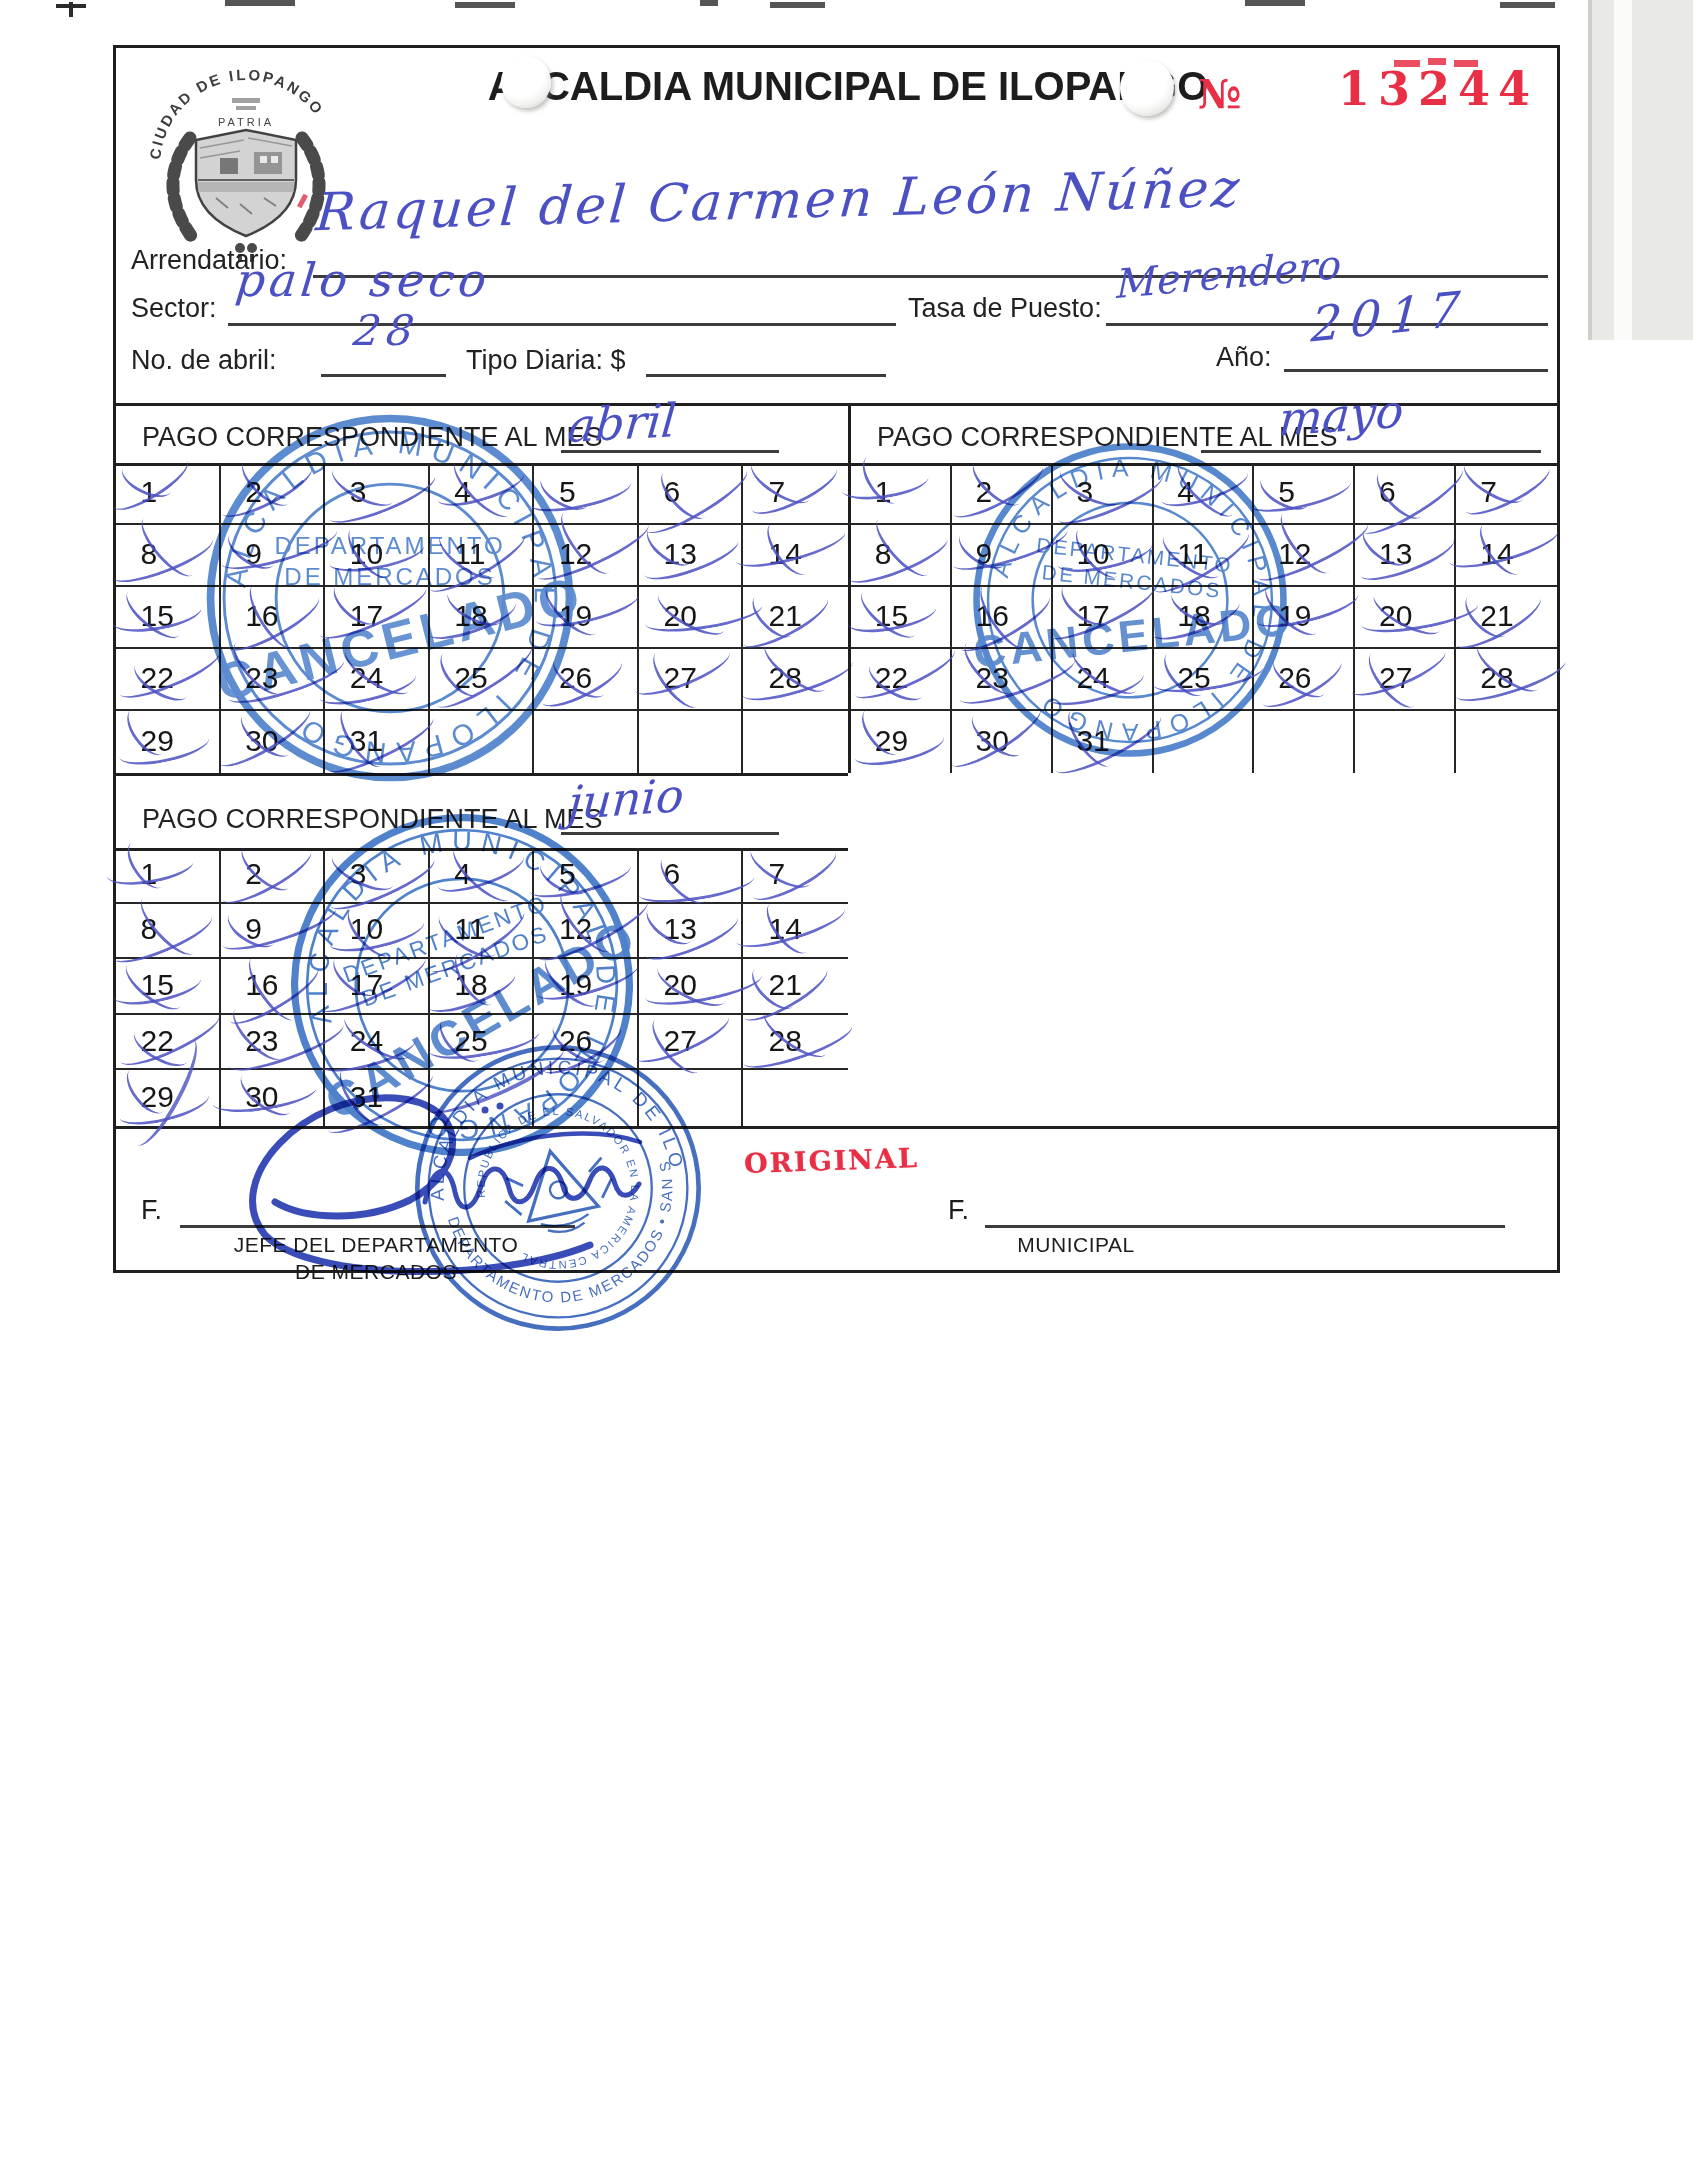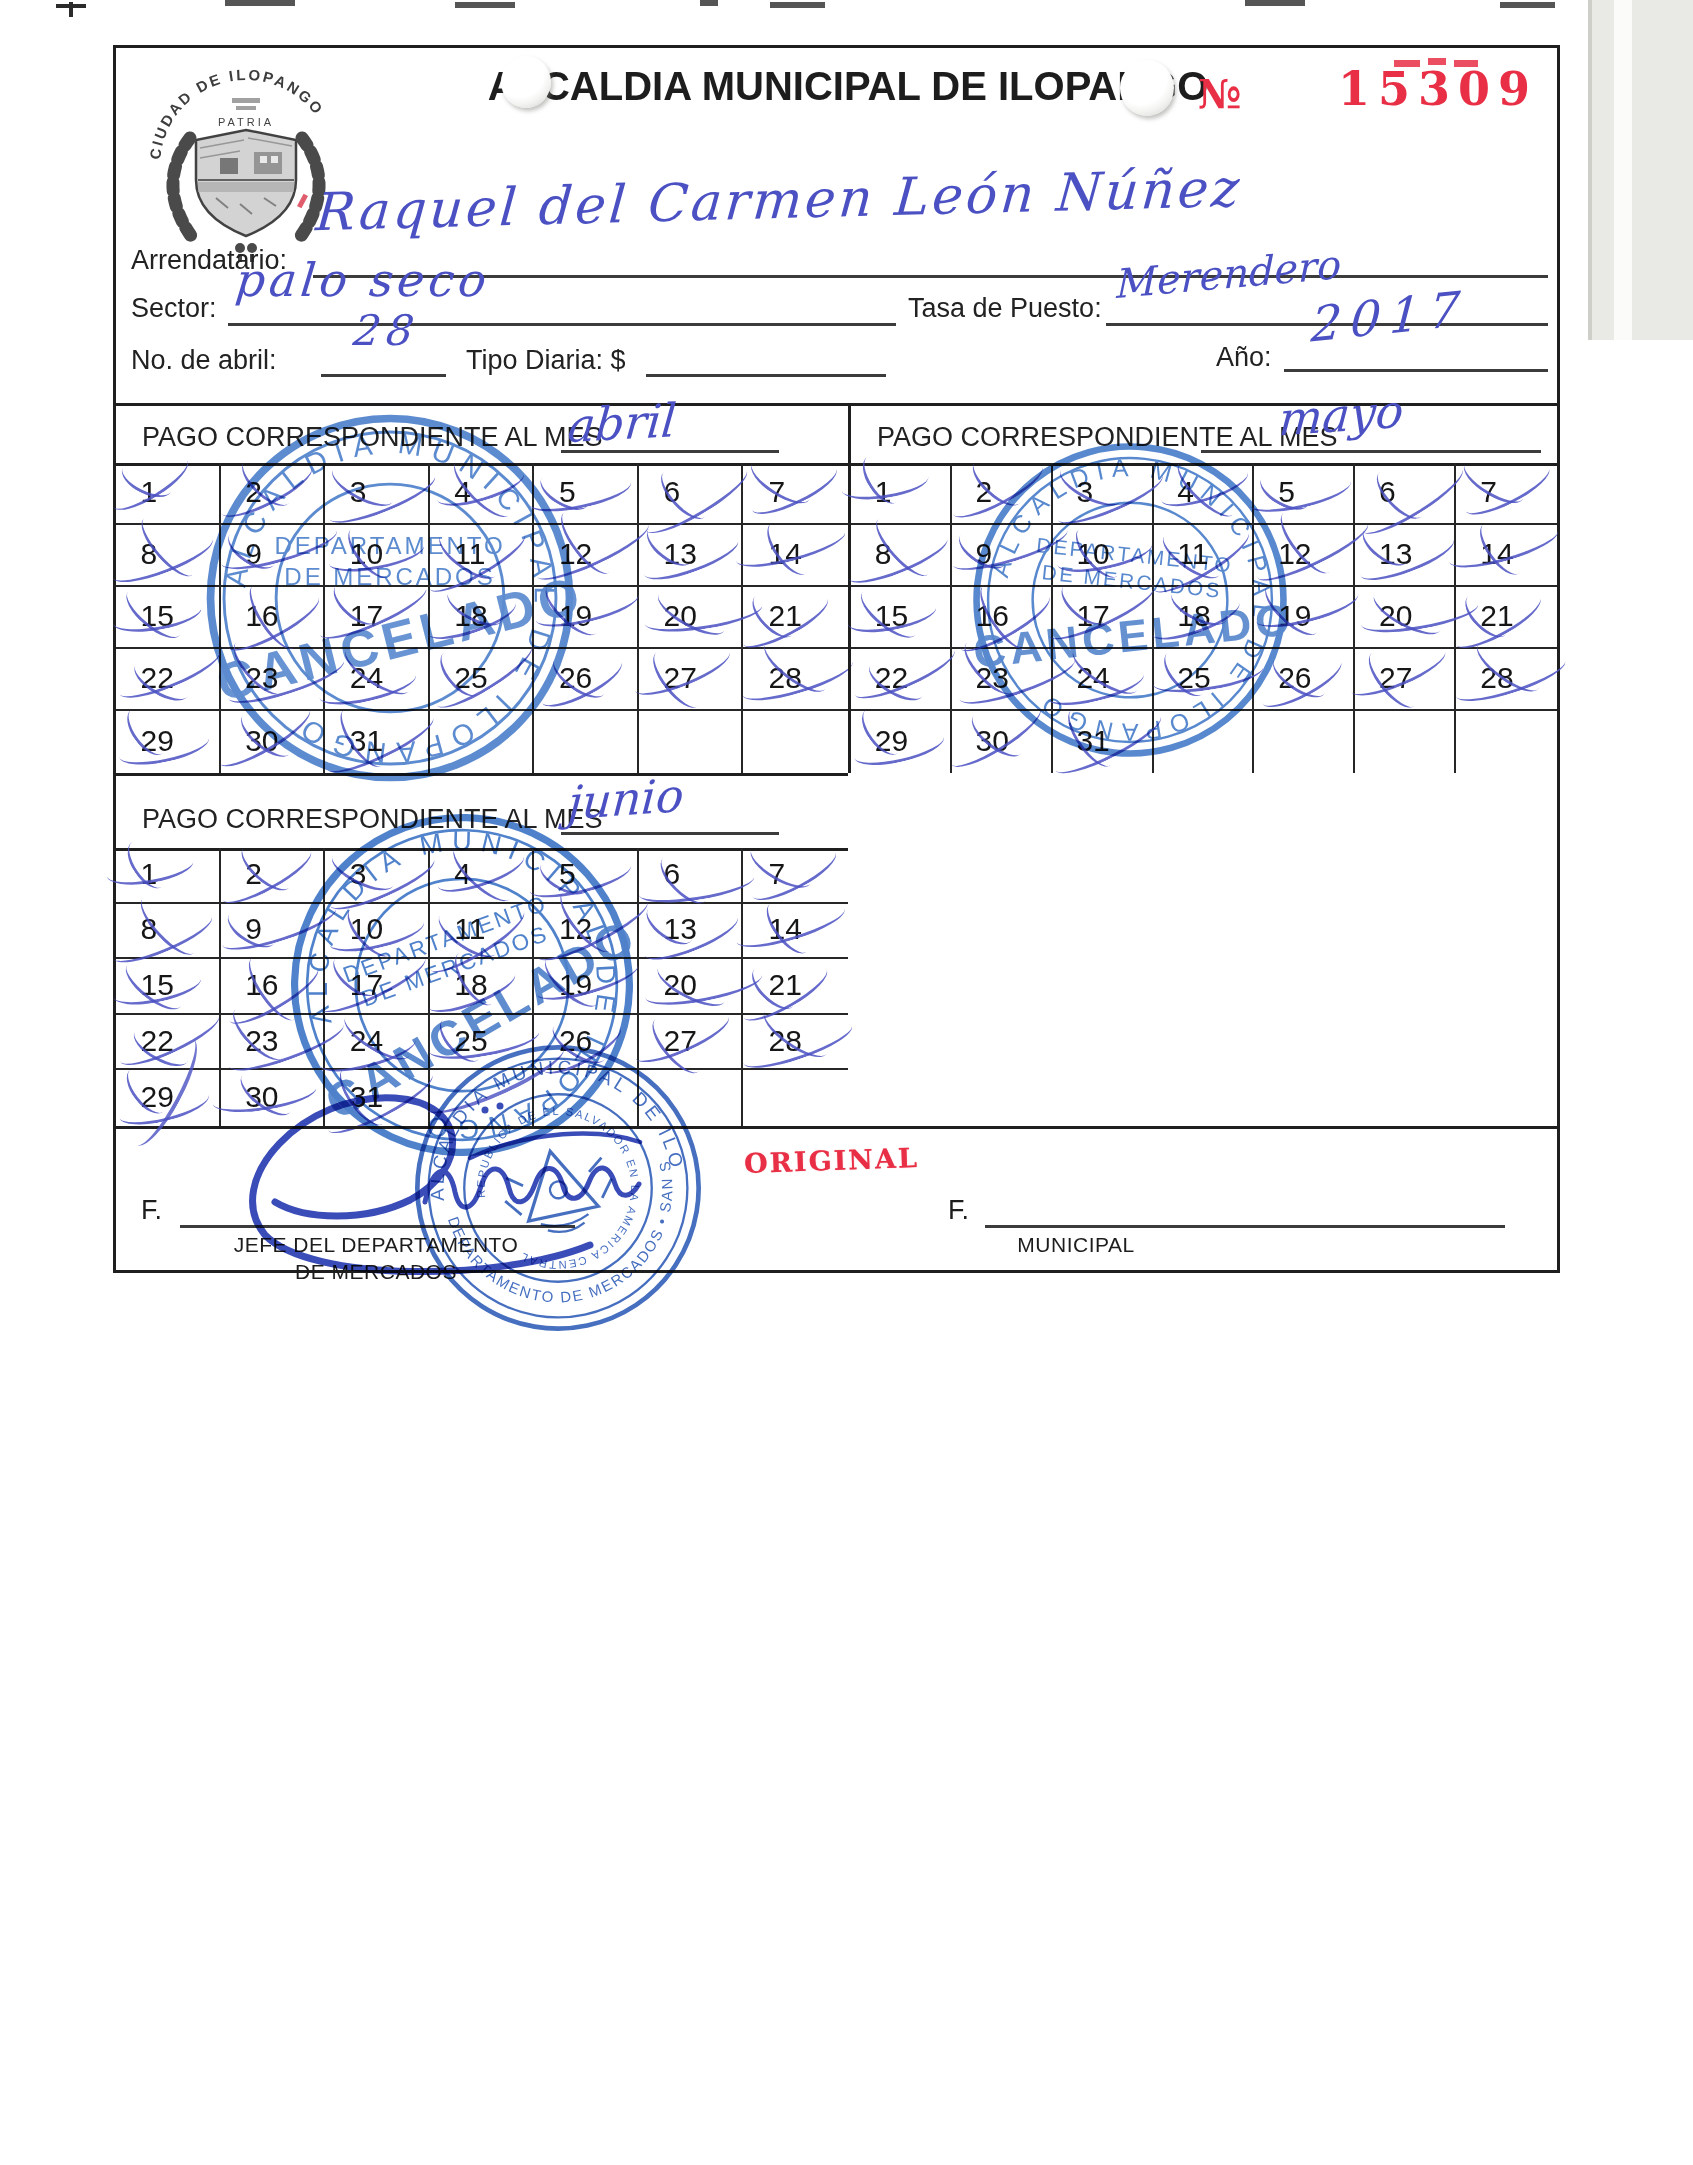--- a/index.html
+++ b/index.html
@@ -137,21 +137,21 @@
       <rect x="110" y="196" width="4" height="8" fill="#3b3b3b"></rect>
       <rect x="122" y="196" width="4" height="8" fill="#3b3b3b"></rect>
     </svg>
 
     <div class="title">ALCALDIA MUNICIPAL DE ILOPANGO</div>
 
     <div class="docnum-label red" style="left:1082px;top:22px">№</div>
     <div class="num-dash" style="left:1278px;width:26px"></div>
     <div class="num-dash" style="left:1312px;width:18px;top:10px"></div>
     <div class="num-dash" style="left:1338px;width:24px"></div>
-    <div class="docnum">15309</div>
+    <div class="docnum">13244</div>
 
     <div class="lab" style="left:15px;top:197px">Arrendatario:</div>
     <div class="fline" style="left:197px;top:227px;width:1235px"></div>
     <div class="hw" style="left:200px;top:122px;font-size:52px;letter-spacing:3px;transform:rotate(-1.5deg) skewX(-6deg)">Raquel del Carmen León Núñez</div>
 
     <div class="lab" style="left:15px;top:245px">Sector:</div>
     <div class="fline" style="left:112px;top:275px;width:668px"></div>
     <div class="hw" style="left:120px;top:205px;font-size:46px;letter-spacing:4px;transform:skewX(-6deg)">palo seco</div>
     <div class="lab" style="left:792px;top:245px">Tasa de Puesto:</div>
     <div class="fline" style="left:990px;top:275px;width:442px"></div>

